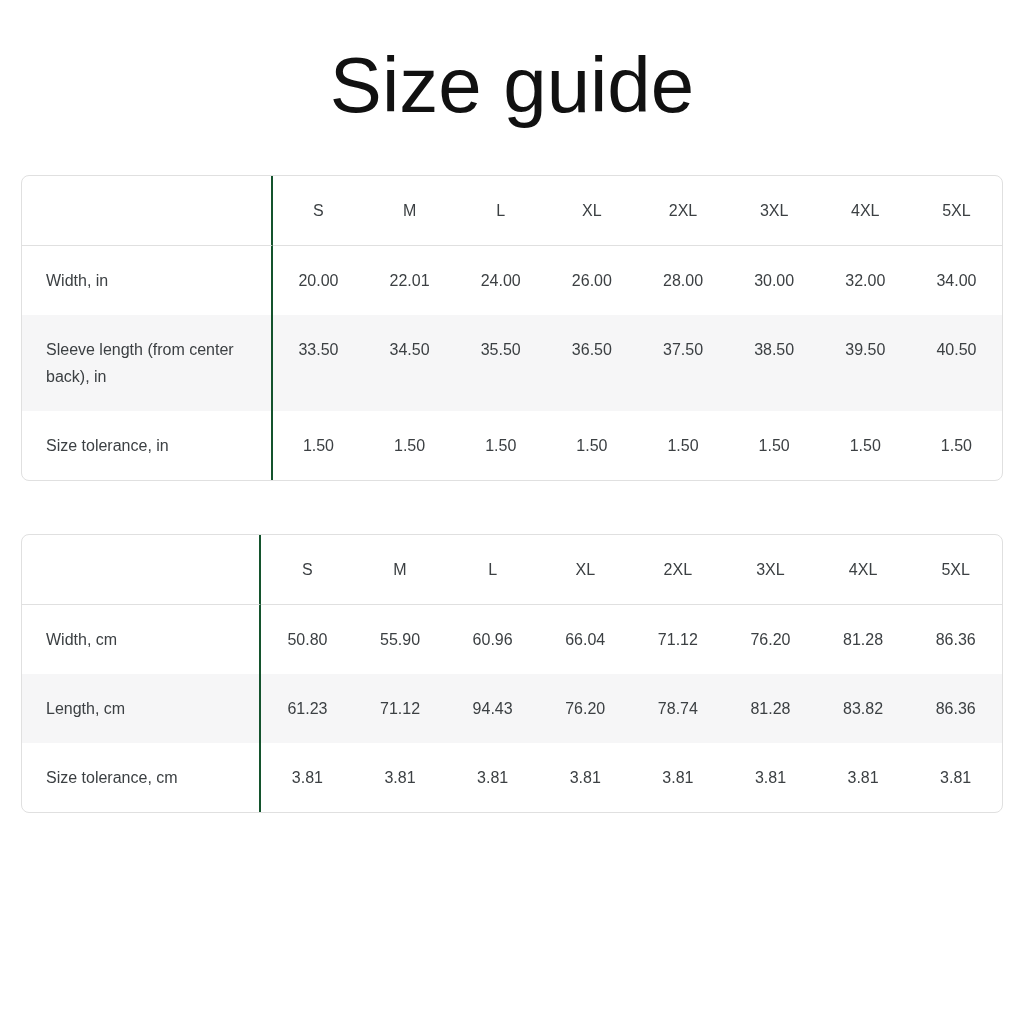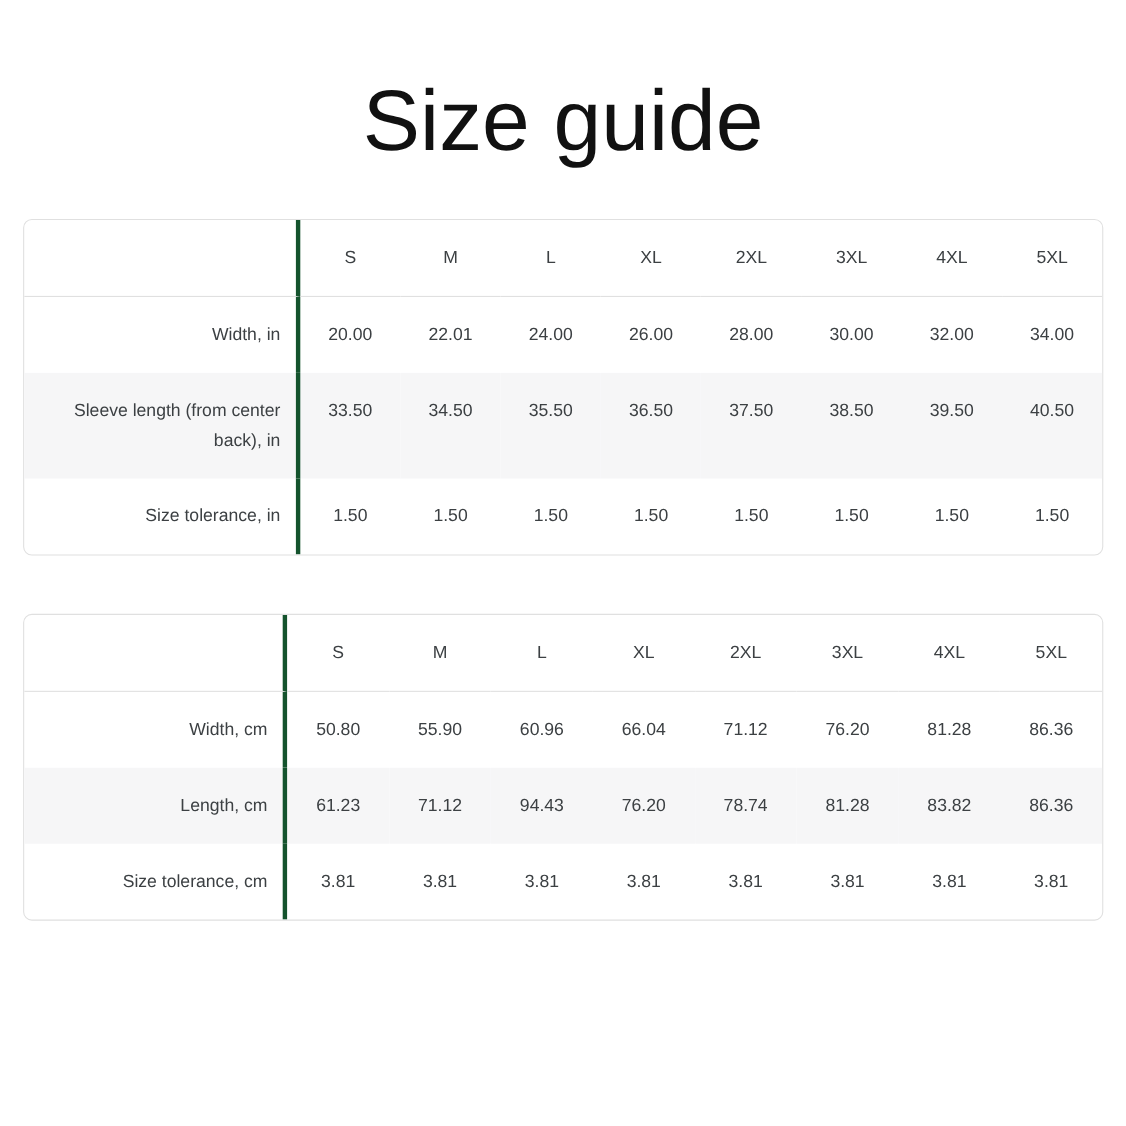--- a/index.html
+++ b/index.html
@@ -8,21 +8,21 @@
     background: #ffffff;
     width: 1024px;
     font-family: "Liberation Sans", sans-serif;
     color: #3c4043;
   }
   .page {
     width: 1024px;
     box-sizing: border-box;
   }
   h1.page-title {
-    margin: 66px 0 0 0;
+    margin: 42px 0 0 0;
     text-align: center;
     font-size: 78px;
     font-weight: 400;
     line-height: 1.12;
     color: #111111;
     letter-spacing: 0;
   }
   .tbl-wrap {
     width: 980px;
     margin: 46px auto 0 auto;
@@ -49,24 +49,24 @@
     padding: 21px 8px;
     line-height: 27px;
     font-weight: 400;
     text-align: center;
     vertical-align: top;
   }
   table.size-table thead th {
     border-bottom: 1px solid #e0e0e0;
   }
   table.size-table .label-cell {
-    text-align: right;
+    text-align: left;
     padding-left: 24px;
     padding-right: 14px;
-    border-right: 4px solid #14532d;
+    border-right: 2px solid #14532d;
   }
   .t0 .label-cell { width: 25.6%; }
   .t1 .label-cell { width: 24.4%; }
   table.size-table tbody tr:nth-child(even) {
     background: #f6f6f7;
   }
 </style>
 </head>
 <body>
 

